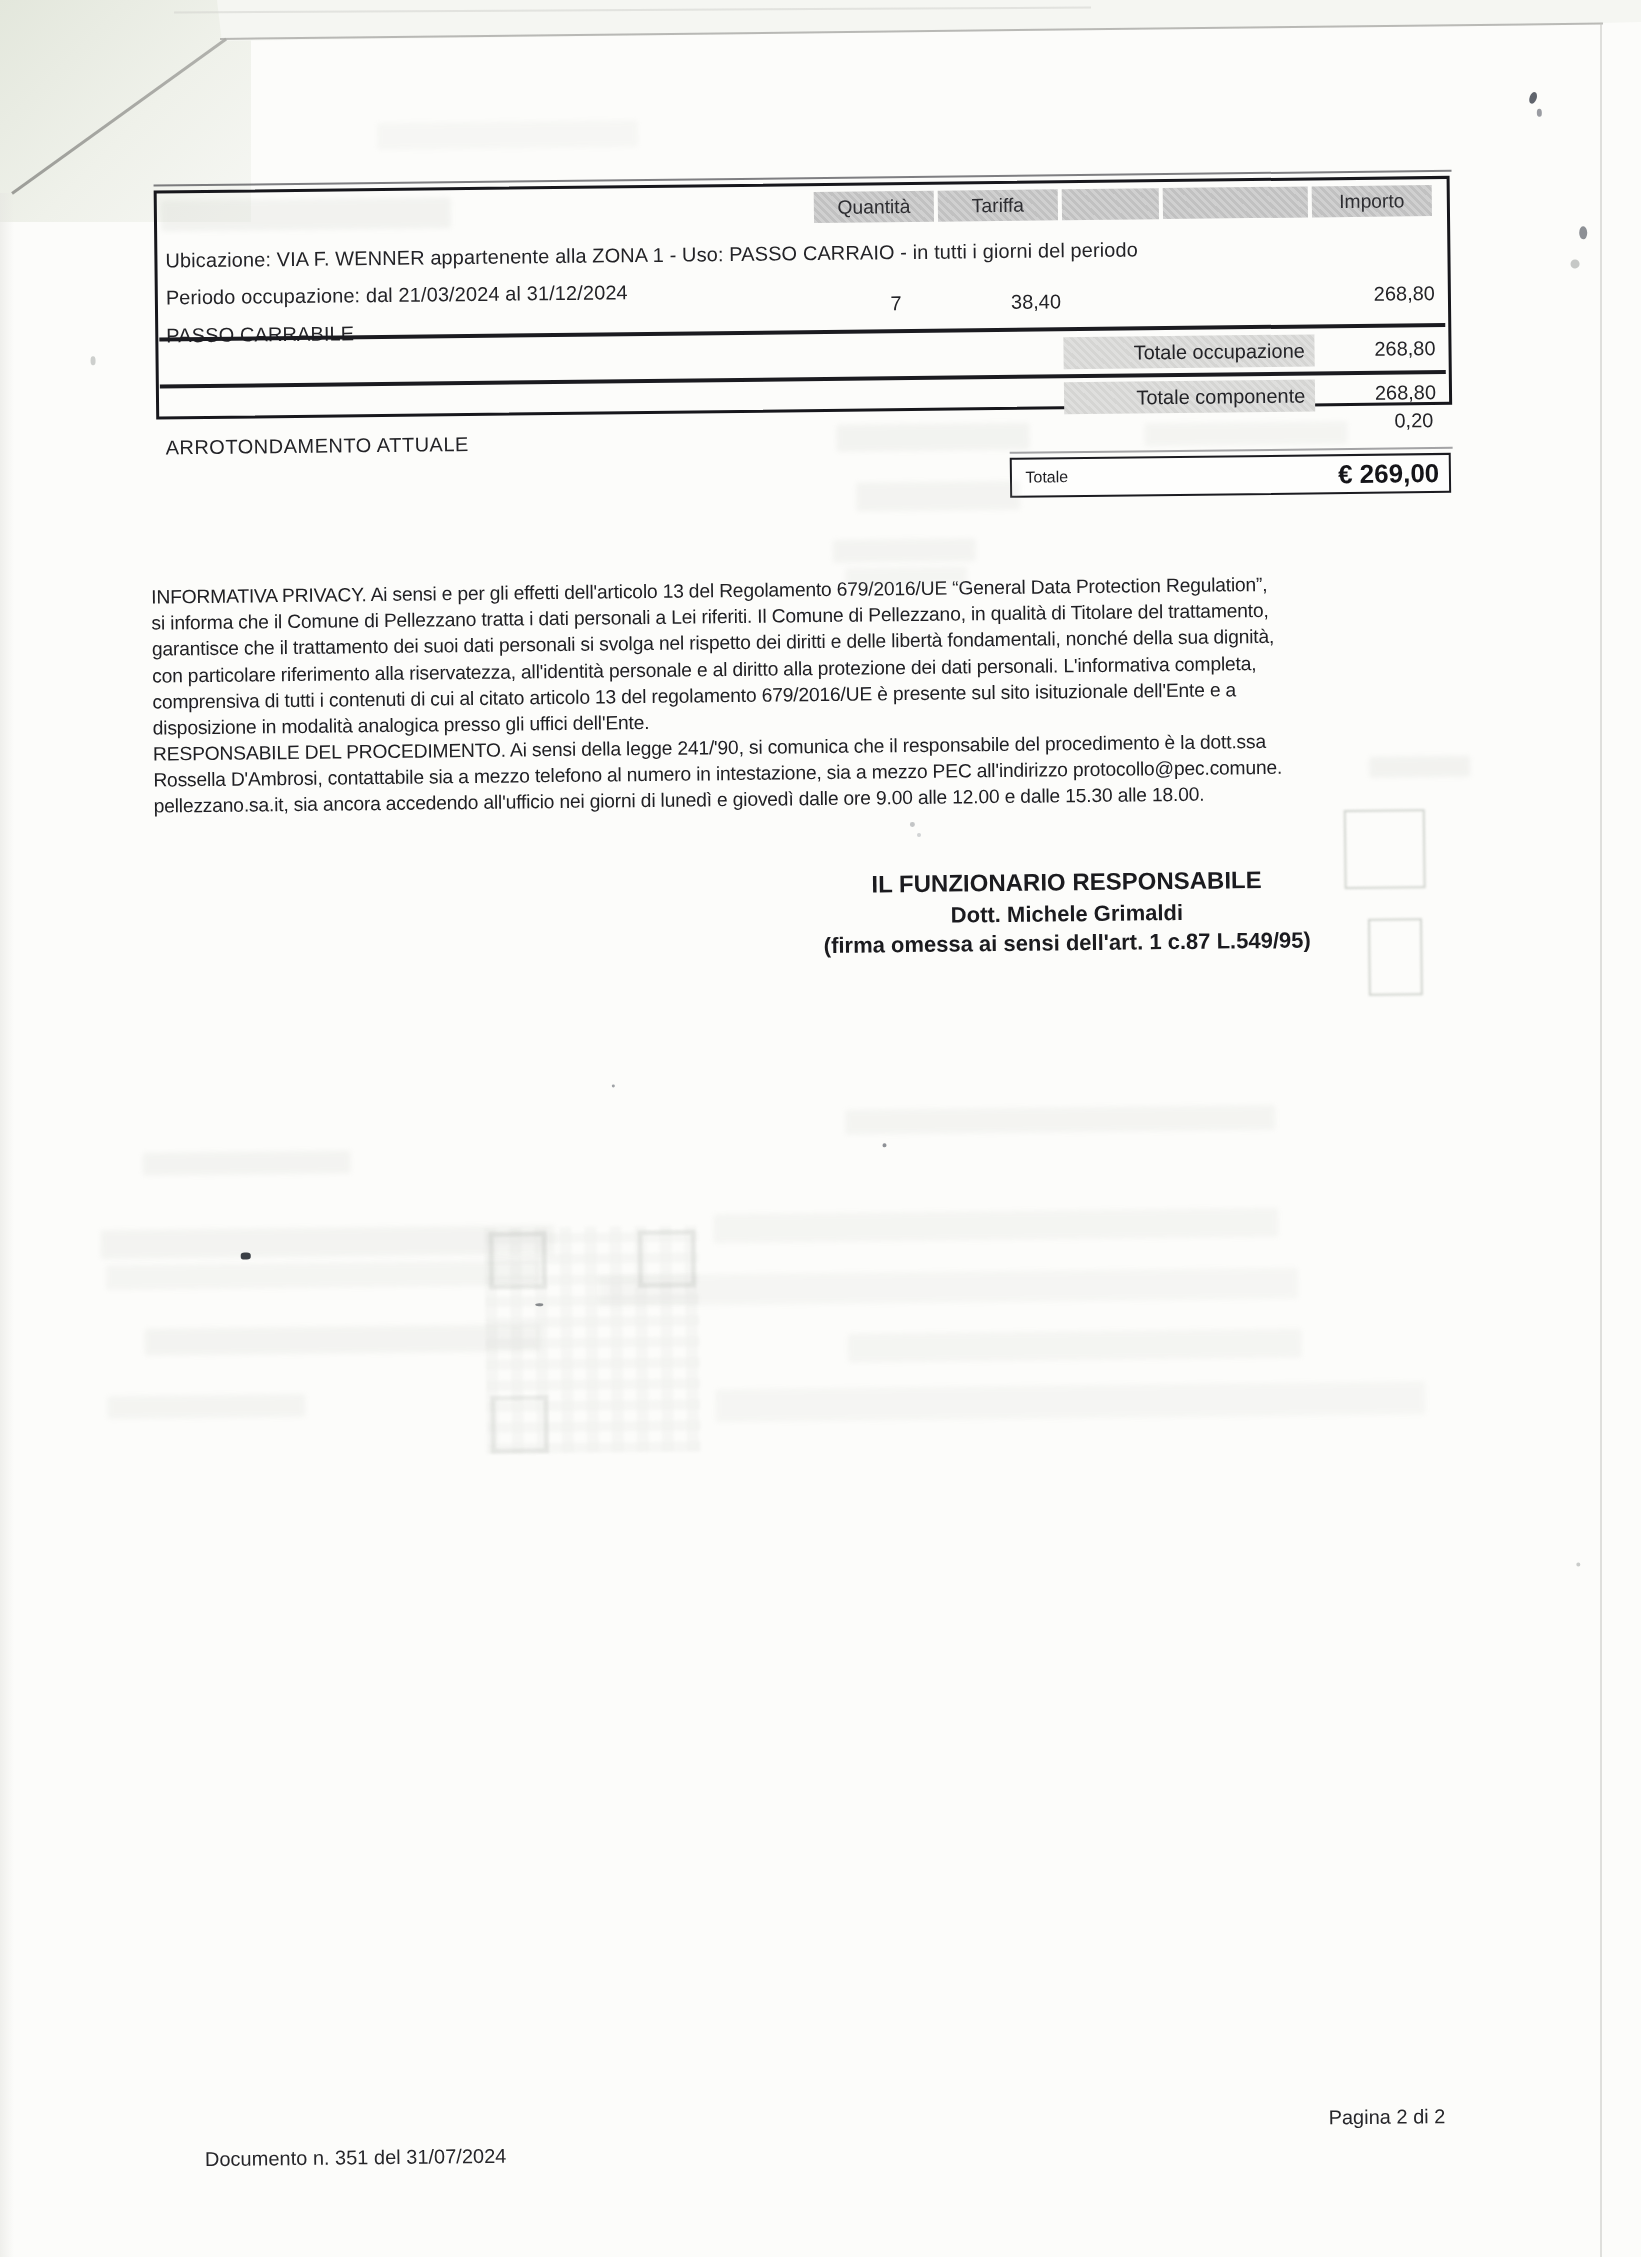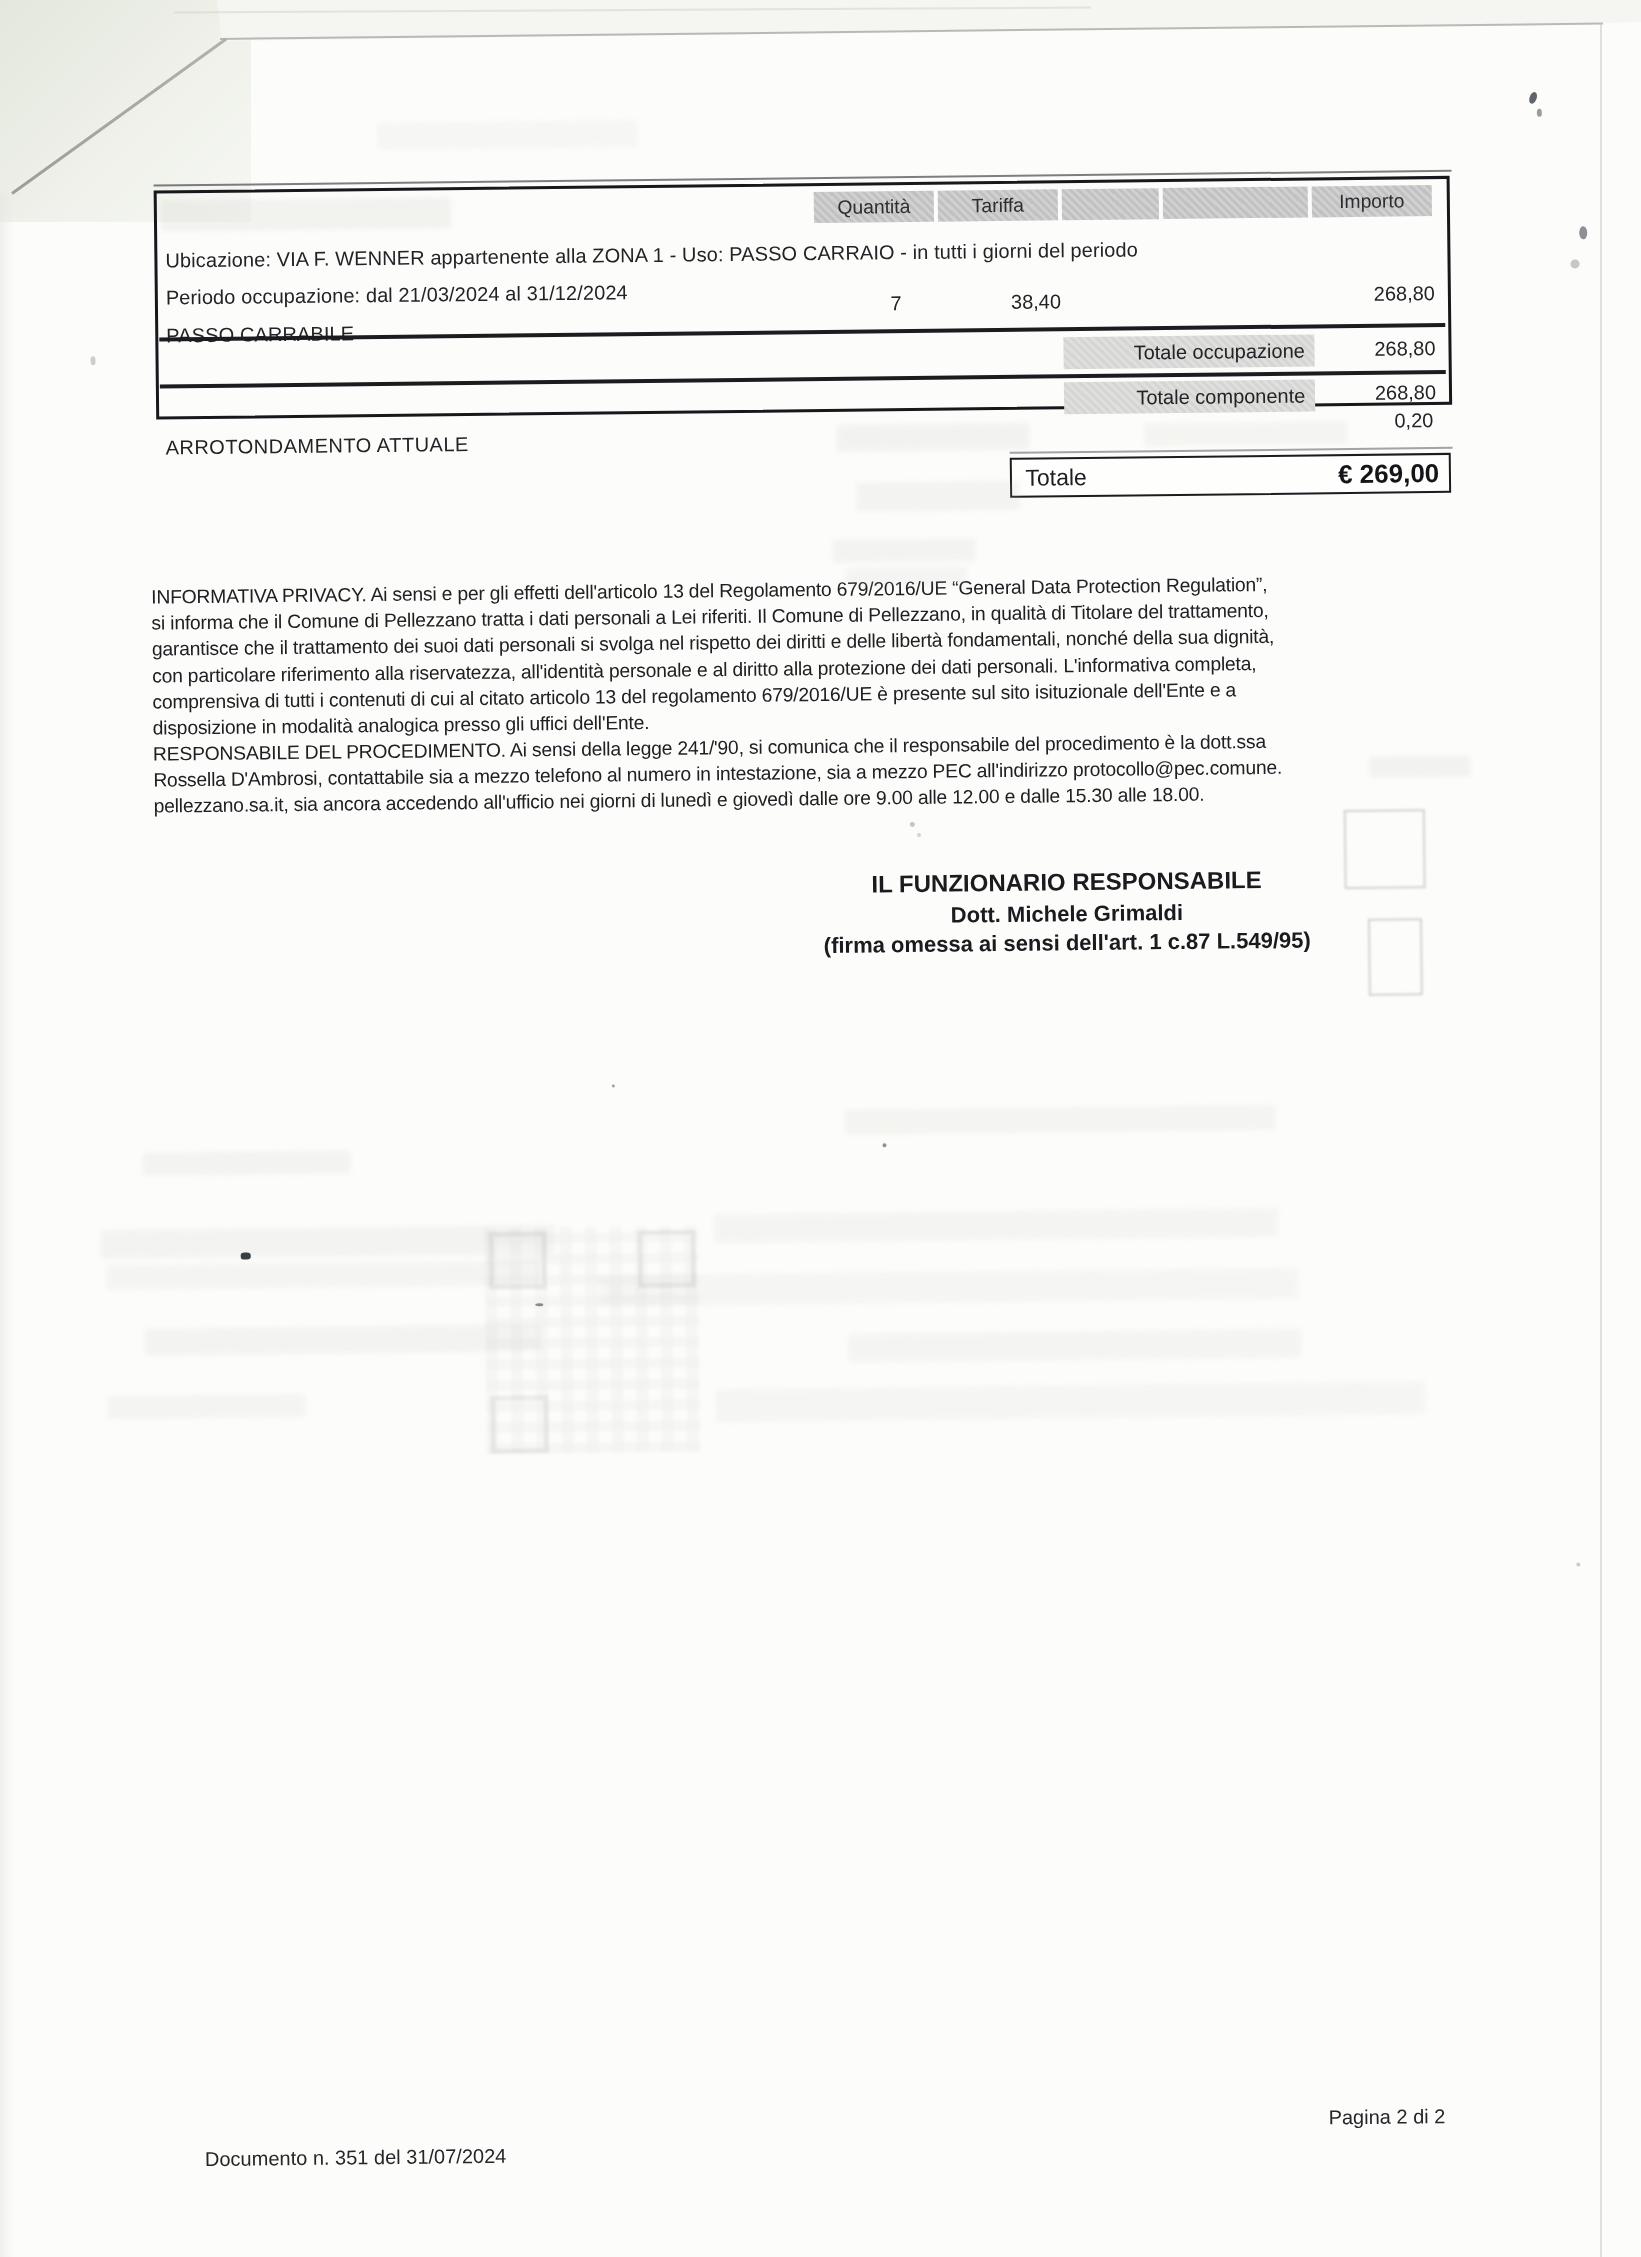--- a/index.html
+++ b/index.html
@@ -73,21 +73,21 @@
     background-image:repeating-linear-gradient(45deg,rgba(255,255,255,.14) 0 2.9px,rgba(0,0,0,.025) 2.9px 5.8px);
     text-align:right;padding-right:9.7px;box-sizing:border-box;
     font-size:20px;color:#232327;white-space:nowrap;
   }
   
   .totale-prerule{position:absolute;left:1010px;top:454px;width:443px;height:1.9px;background:#4a4a50;opacity:.5;}
   .totale-box{
     position:absolute;left:1010px;top:460px;width:437px;height:36px;
     border:2.9px solid #1b1b20;box-sizing:content-box;background:rgba(255,255,255,.6);
   }
-  .totale-label{position:absolute;left:13.5px;top:0;height:36px;line-height:36px;font-size:23px;color:#1e1e22;}
+  .totale-label{position:absolute;left:13.5px;top:0;height:36px;line-height:36px;font-size:16px;color:#1e1e22;}
   .totale-value{position:absolute;right:9.7px;top:0;height:36px;line-height:36px;font-size:26px;font-weight:bold;color:#151519;}
   
   .pline{position:absolute;left:150px;font-size:19.3px;letter-spacing:-0.2px;color:#202024;white-space:nowrap;}
   .sig{position:absolute;left:676px;width:772px;text-align:center;font-weight:bold;color:#1b1b1f;white-space:nowrap;}
   .footer-t{position:absolute;font-size:20px;color:#26262a;white-space:nowrap;}
   
   .ghost{position:absolute;background:#b7bbb3;filter:blur(2.4px);border-radius:2.9px;}
   .ghost-sq{position:absolute;border:2.9px solid rgba(158,163,156,.45);filter:blur(1px);}
   .qr-ghost{
     position:absolute;left:476px;top:1224px;width:214px;height:226px;

